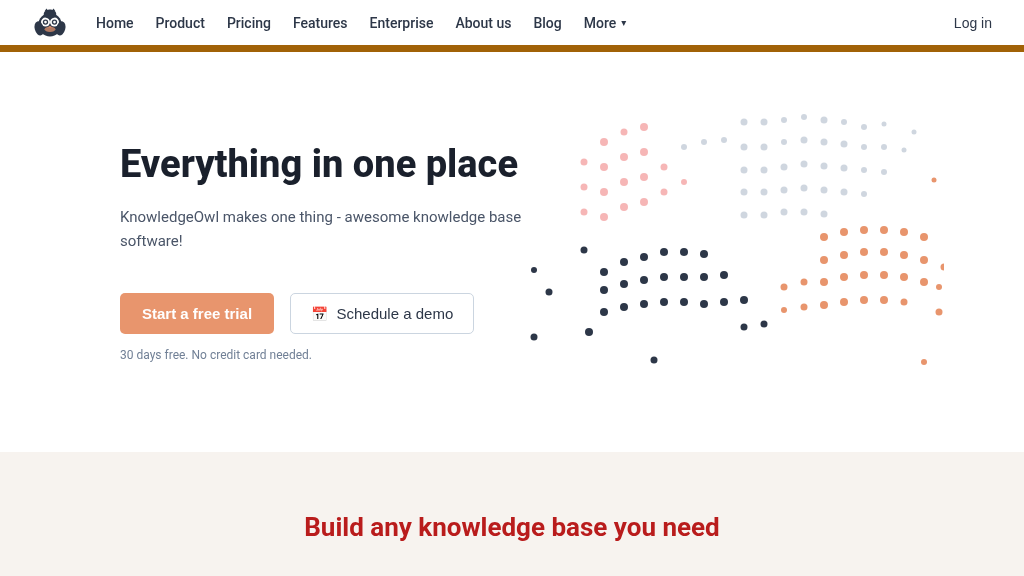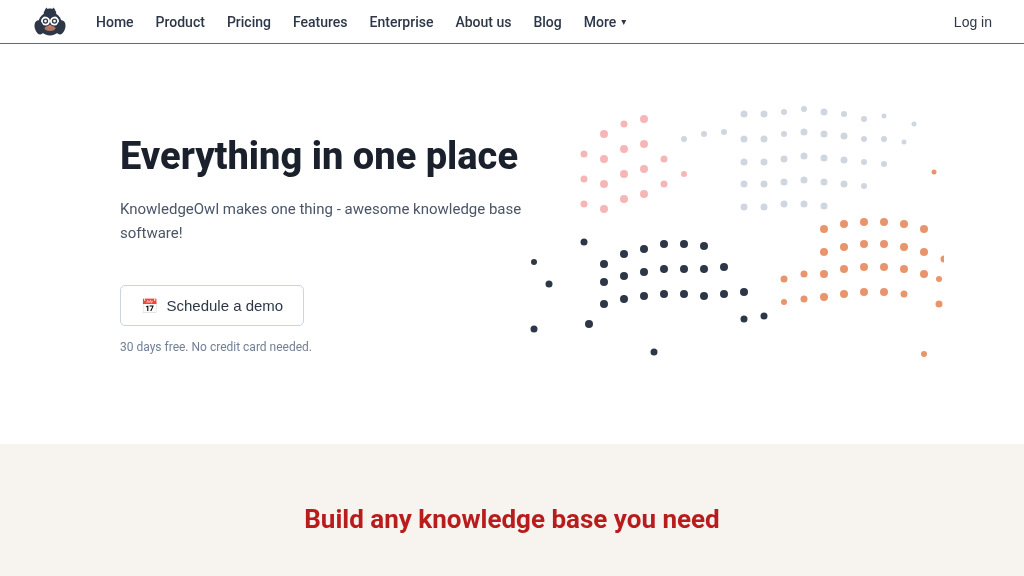--- a/index.html
+++ b/index.html
@@ -1,22 +1,22 @@
 <!DOCTYPE html>
 <html><head>
   <meta charset="utf-8">
   <style>
     * { margin: 0; padding: 0; box-sizing: border-box; }
     body { font-family: -apple-system, BlinkMacSystemFont, 'Segoe UI', Roboto, sans-serif; background: #fff; overflow-x: hidden; }
 
     
     nav {
       display: flex; align-items: center; justify-content: space-between;
-      padding: 0 32px; height: 44px; background: #fff;
-      border-bottom: 1px solid #a16207;
+      padding: 0 32px; height: 52px; background: #fff;
+      border-bottom: 7px solid #a16207;
     }
     .nav-left { display: flex; align-items: center; gap: 28px; }
     .nav-logo { display: flex; align-items: center; gap: 8px; }
     .nav-logo svg { width: 36px; height: 36px; }
     .nav-links { display: flex; align-items: center; gap: 22px; }
     .nav-links a { font-size: 14px; color: #2d3748; text-decoration: none; font-weight: 500; }
     .nav-links .more { display: flex; align-items: center; gap: 5px; cursor: pointer; }
     .nav-right { display: flex; align-items: center; gap: 24px; }
     .btn-login { font-size: 14px; color: #2d3748; background: none; border: none; cursor: pointer; font-weight: 500; }
     .btn-signup {
@@ -99,20 +99,21 @@
   <div class="nav-right">
     <button class="btn-login">Log in</button>
   </div>
 </nav>
 
 <section class="hero">
   <div class="hero-content">
     <h1 class="hero-title">Everything in one place</h1>
     <p class="hero-sub">KnowledgeOwl makes one thing - awesome knowledge base software!</p>
     <div class="hero-buttons">
+      <button class="btn-trial">Start a free trial</button>
       <button class="btn-demo">
         <span style="font-size:14px;">📅</span>
         <span>Schedule a demo</span>
       </button>
     </div>
     <p class="hero-note">30 days free. No credit card needed.</p>
   </div>
 
   <div class="hero-visual">
     <svg class="dot-canvas" viewBox="0 0 420 280" xmlns="http://www.w3.org/2000/svg">

